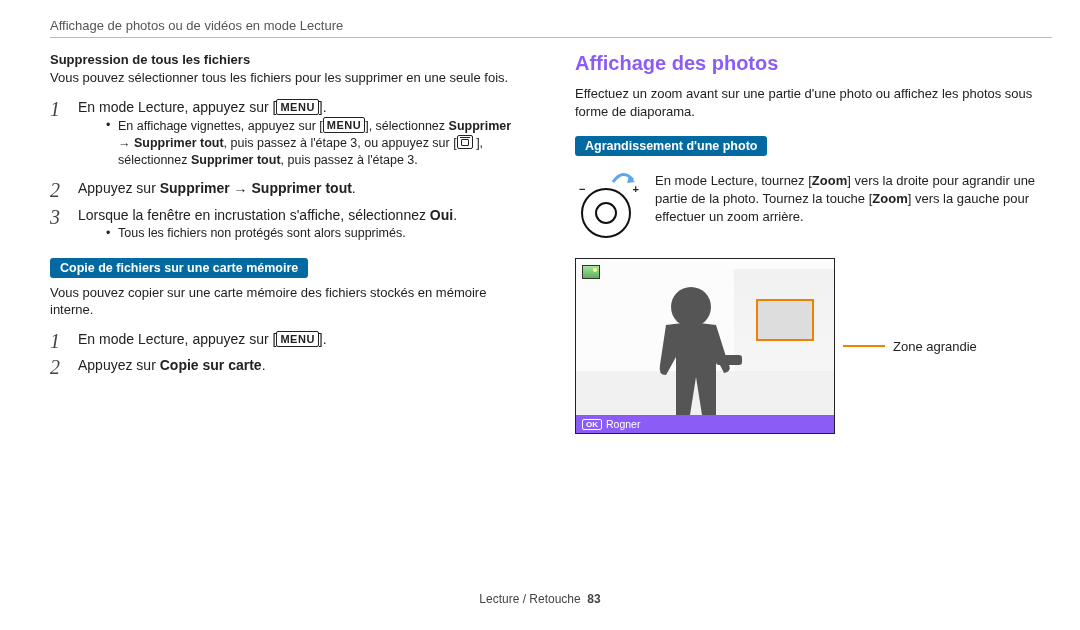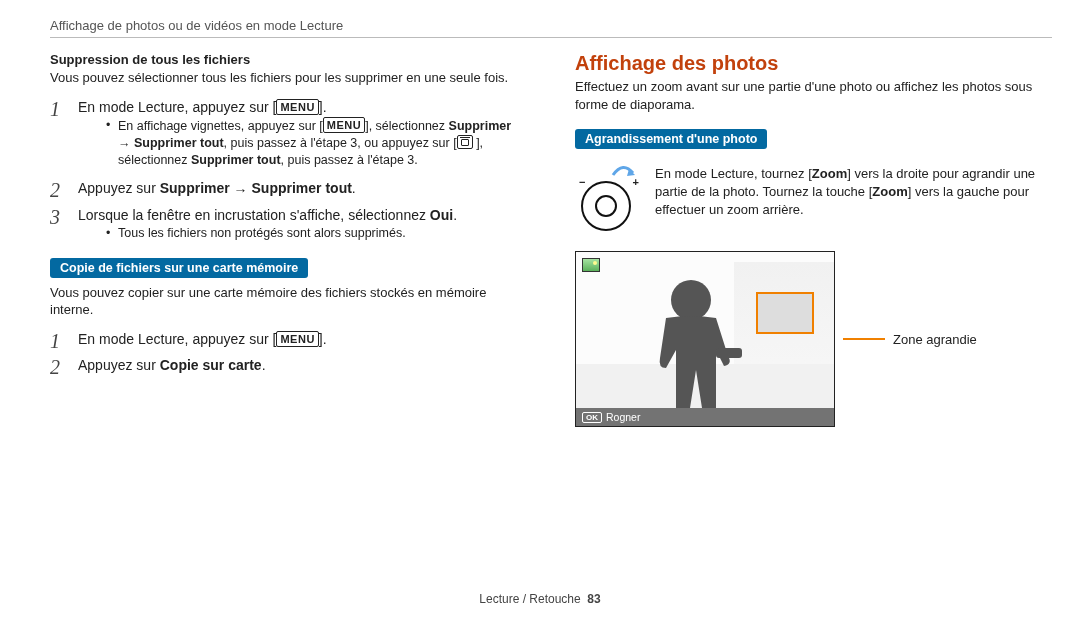--- a/index.html
+++ b/index.html
@@ -15,41 +15,41 @@
   ol.steps > li { position: relative; padding-left: 28px; margin-bottom: 6px; font-size: 14px; line-height: 1.45; }
   ol.steps > li .num { position: absolute; left: 0; top: -2px; font-family: Georgia, serif; font-style: italic; font-size: 20px; color: #444; font-weight: 500; }
   .menu-box { display: inline-block; border: 1px solid #222; border-radius: 2px; padding: 0 3px; font-weight: 700; font-size: 11px; line-height: 14px; letter-spacing: 0.5px; vertical-align: 1px; }
   .trash-box { display: inline-block; border: 1px solid #222; border-radius: 2px; width: 16px; height: 14px; vertical-align: -2px; position: relative; }
   .trash-box::before { content: ""; position: absolute; left: 3px; right: 3px; top: 3px; bottom: 2px; border: 1px solid #222; border-radius: 1px; }
   .trash-box::after { content: ""; position: absolute; left: 2px; right: 2px; top: 1px; height: 1px; background: #222; }
   ul.bullets { list-style: none; margin-left: 28px; margin-bottom: 10px; }
   ul.bullets li { font-size: 12.5px; line-height: 1.35; position: relative; padding-left: 12px; }
   ul.bullets li::before { content: "•"; position: absolute; left: 0; top: 0; }
   .dark-badge { display: inline-block; background: #0369a1; color: #fff; font-size: 12.5px; font-weight: 600; padding: 3px 10px; border-radius: 3px; margin-top: 6px; margin-bottom: 6px; }
-  .h2 { color: #c2410c; font-size: 20px; font-weight: 700; margin-bottom: 3px; }
+  .h2 { color: #8b5cf6; font-size: 20px; font-weight: 700; margin-bottom: 10px; }
   .zoom-row { display: flex; align-items: flex-start; gap: 14px; margin-top: 10px; margin-bottom: 16px; }
   .zoom-dial { width: 66px; height: 70px; position: relative; flex: 0 0 auto; }
   .zoom-arrow { position: absolute; top: -2px; right: 6px; width: 24px; height: 14px; }
   .zoom-arrow svg { width: 100%; height: 100%; }
   .dial-outer { position: absolute; top: 16px; left: 6px; width: 50px; height: 50px; border: 2px solid #111; border-radius: 50%; display: flex; align-items: center; justify-content: center; }
   .dial-inner { width: 22px; height: 22px; border: 2px solid #111; border-radius: 50%; }
   .minus, .plus { position: absolute; top: 11px; font-size: 11px; font-weight: 700; }
   .minus { left: 4px; }
   .plus { right: 2px; }
   .zoom-text { font-size: 13px; line-height: 1.4; }
   .preview-wrap { display: flex; align-items: center; gap: 8px; }
   .preview { width: 260px; height: 176px; border: 1px solid #222; position: relative; background: #fcfcfc; }
   .sky { position: absolute; right: 0; top: 10px; width: 100px; height: 130px; background: linear-gradient(#e6e6e6,#f3f3f3); opacity: 0.5; }
   .ground { position: absolute; left: 0; right: 0; bottom: 18px; height: 44px; background: #f1f1f1; }
   .child { position: absolute; left: 60px; bottom: 18px; width: 110px; height: 130px; }
   .child svg { width: 100%; height: 100%; }
   .thumb-icon { position: absolute; left: 6px; top: 6px; width: 18px; height: 14px; border: 1px solid #333; background: linear-gradient(#a6e3a1,#5bb15b); }
   .thumb-icon::after { content: ""; position: absolute; right: 2px; top: 2px; width: 4px; height: 4px; border-radius: 50%; background: #fffb8f; }
   .roi { position: absolute; top: 40px; right: 20px; width: 58px; height: 42px; border: 2px solid #f08000; background: #ddd; }
-  .crop-bar { position: absolute; left: 0; right: 0; bottom: 0; height: 18px; background: #737373; color: #fff; font-size: 10.5px; display: flex; align-items: center; padding-left: 6px; gap: 4px; }
+  .crop-bar { position: absolute; left: 0; right: 0; bottom: 0; height: 18px; background: #8b5cf6; color: #fff; font-size: 10.5px; display: flex; align-items: center; padding-left: 6px; gap: 4px; }
   .ok-badge { border: 1px solid #fff; padding: 0 3px; font-size: 8px; font-weight: 700; border-radius: 2px; }
   .leader { width: 42px; height: 2px; background: #f08000; }
   .leader-label { font-size: 13px; }
   .footer { position: absolute; bottom: 24px; left: 0; right: 0; text-align: center; font-size: 12px; color: #444; }
   b { font-weight: 700; }
 </style>
 </head>
 <body>
 
 <div class="page">

